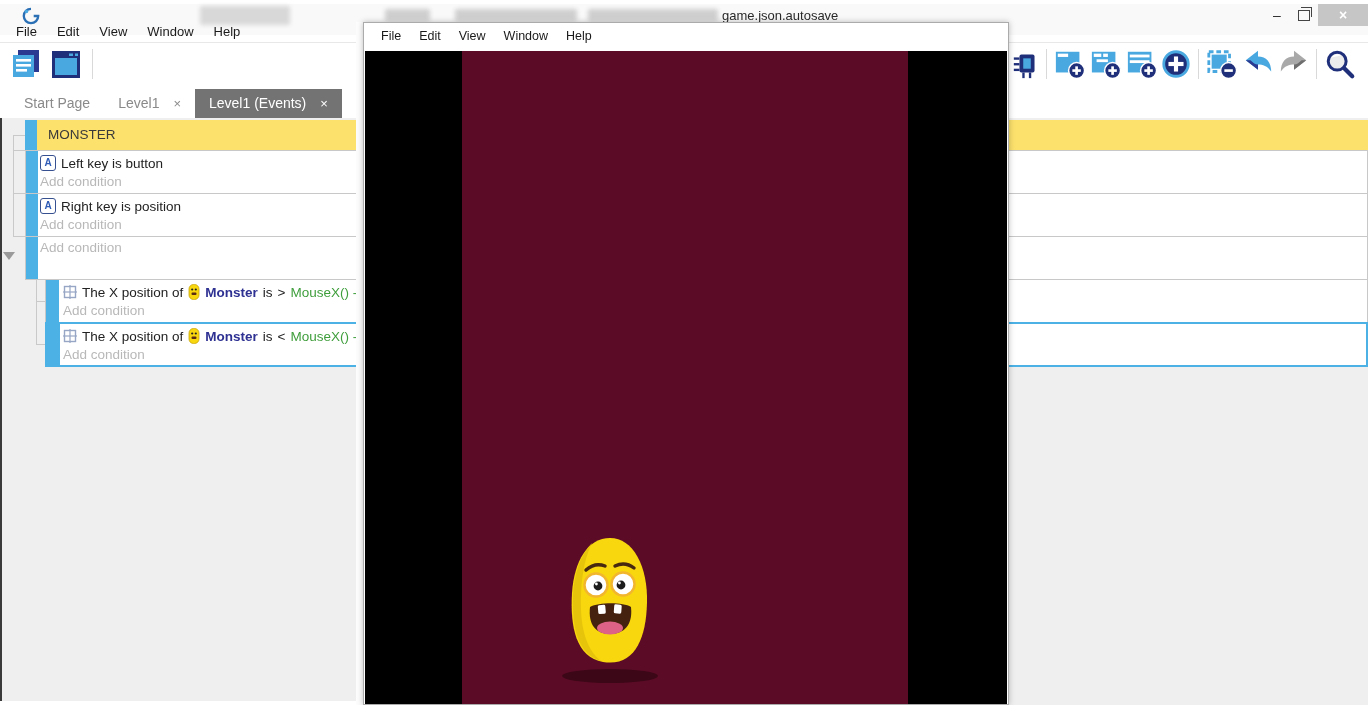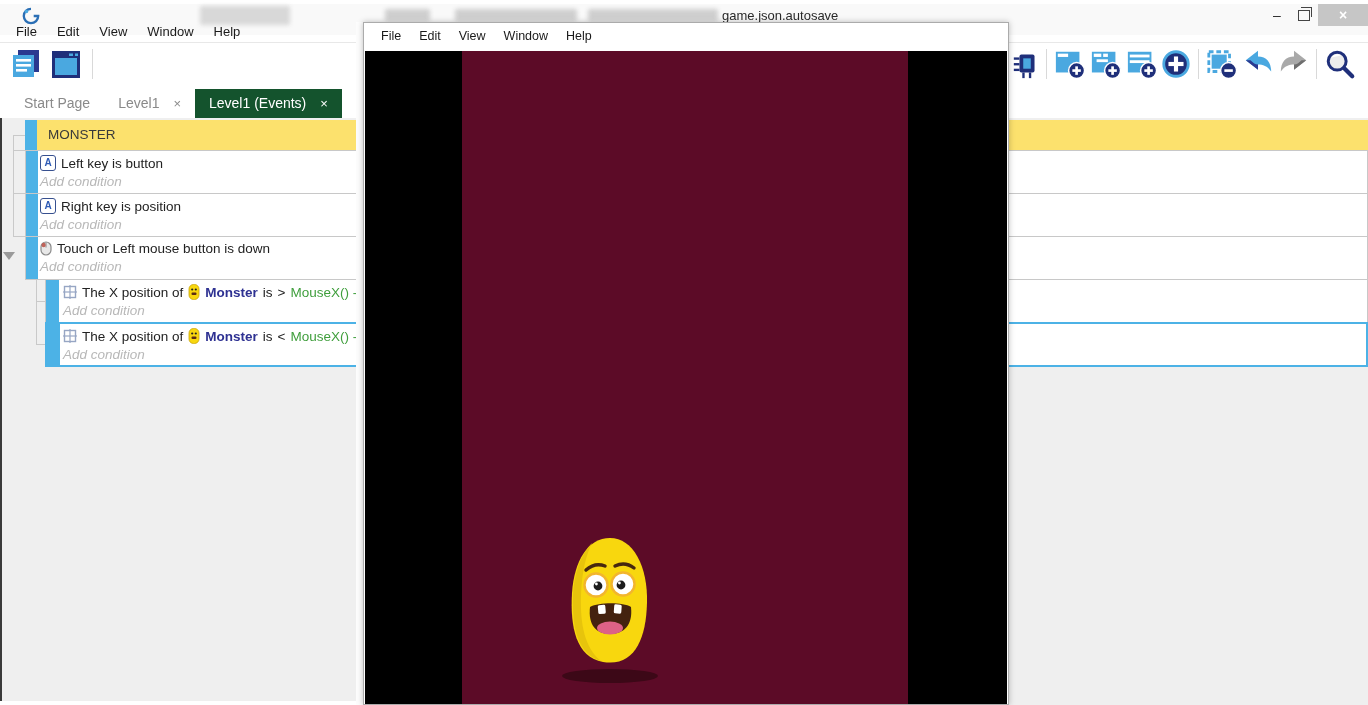--- a/index.html
+++ b/index.html
@@ -23,33 +23,33 @@
   .menubar-sep{left:0;top:42px;width:1368px;height:1px;background:#e8e8e8;}
 
   #toolbar{left:0;top:43px;width:1368px;height:45px;background:#fff;}
   .tbicon{position:absolute;top:4px;width:32px;height:34px;}
   .tbsep{position:absolute;top:6px;width:1px;height:30px;background:#d9d9d9;}
 
   
   #tabbar{left:0;top:89px;width:1368px;height:29px;background:#fff;display:flex;padding-left:10px;font-size:14px;}
   .tab{height:29px;line-height:29px;color:#8a8a8a;display:flex;align-items:center;gap:14px;padding:0 14px;}
   .tab .x{font-size:13px;color:#8a8a8a;}
-  .tab.active{background:#14532d;color:#fff;}
+  .tab.active{background:#737373;color:#fff;}
   .tab.active .x{color:#fff;}
 
   
   #sheet{left:0;top:118px;width:1368px;height:587px;background:#efefef;}
   #sheet-leftborder{left:0;top:118px;width:2px;height:587px;background:#3a3a3a;}
   .treeline{background:#c9c9c9;}
   .row{position:absolute;left:25px;right:0;background:#fff;border:1px solid #c8c8c8;box-sizing:border-box;overflow:hidden;}
   .bar{position:absolute;left:0;top:0;bottom:0;width:12px;background:#4cb2e6;}
   .grouprow{position:absolute;left:25px;right:0;height:30px;background:#fce16d;overflow:hidden;}
   .grouprow .lbl{margin-left:23px;line-height:30px;font-size:13.5px;color:#3a3a3a;}
   .condline{margin:4px 0 0 14px;display:flex;align-items:center;gap:5px;font-size:13.5px;color:#222;white-space:nowrap;}
-  .addcond{margin:3px 0 0 14px;font-size:13.5px;color:#b8b8b8;font-style:italic;}
+  .addcond{margin:3px 0 0 14px;font-size:13.5px;color:#b8b8b8;}
   .keyicon{width:14px;height:14px;border:1.5px solid #37508f;border-radius:3px;background:#fff;
            color:#2e5bb5;font-size:10px;font-weight:bold;text-align:center;line-height:14px;flex:0 0 auto;}
   .objname{color:#2e3192;font-weight:bold;}
   .expr{color:#3f9e3c;}
   .subrow{left:45px;}
   .selected{border:2px solid #4cb2e6;}
   #collapse-arrow{left:3px;top:252px;width:0;height:0;border-left:6px solid transparent;
                   border-right:6px solid transparent;border-top:8px solid #9a9a9a;}
   #bottom-strip{left:0;top:701px;width:363px;height:4px;background:#fff;}
 
@@ -212,28 +212,20 @@
   <div class="bar"></div>
   <div class="condline">
     <span class="keyicon">A</span>
     <span>Right key is position</span>
   </div>
   <div class="addcond">Add condition</div>
 </div>
 
 <div class="row" style="top:236px;height:44px;">
   <div class="bar"></div>
-  <div class="condline">
-    <svg width="12" height="15" viewBox="0 0 12 15">
-      <rect x="1" y="1" width="10" height="13" rx="5" fill="#e8e8e8" stroke="#8a8a8a" stroke-width="1.2"></rect>
-      <line x1="6" y1="1.5" x2="6" y2="6.5" stroke="#8a8a8a" stroke-width="1"></line>
-      <rect x="1.6" y="1.8" width="4" height="4.5" rx="2" fill="#c0635a"></rect>
-    </svg>
-    <span>Touch or Left mouse button is down</span>
-  </div>
   <div class="addcond">Add condition</div>
 </div>
 
 <div class="row subrow" style="top:279px;height:44px;">
   <div class="bar" style="width:13px"></div>
   <div class="condline" style="margin-left:17px;">
     <svg width="14" height="14" viewBox="0 0 14 14">
       <rect x="1.5" y="1.5" width="11" height="11" fill="none" stroke="#97a6c4" stroke-width="1.4"></rect>
       <line x1="7" y1="0" x2="7" y2="14" stroke="#97a6c4" stroke-width="1.2"></line>
       <line x1="0" y1="7" x2="14" y2="7" stroke="#97a6c4" stroke-width="1.2"></line>

